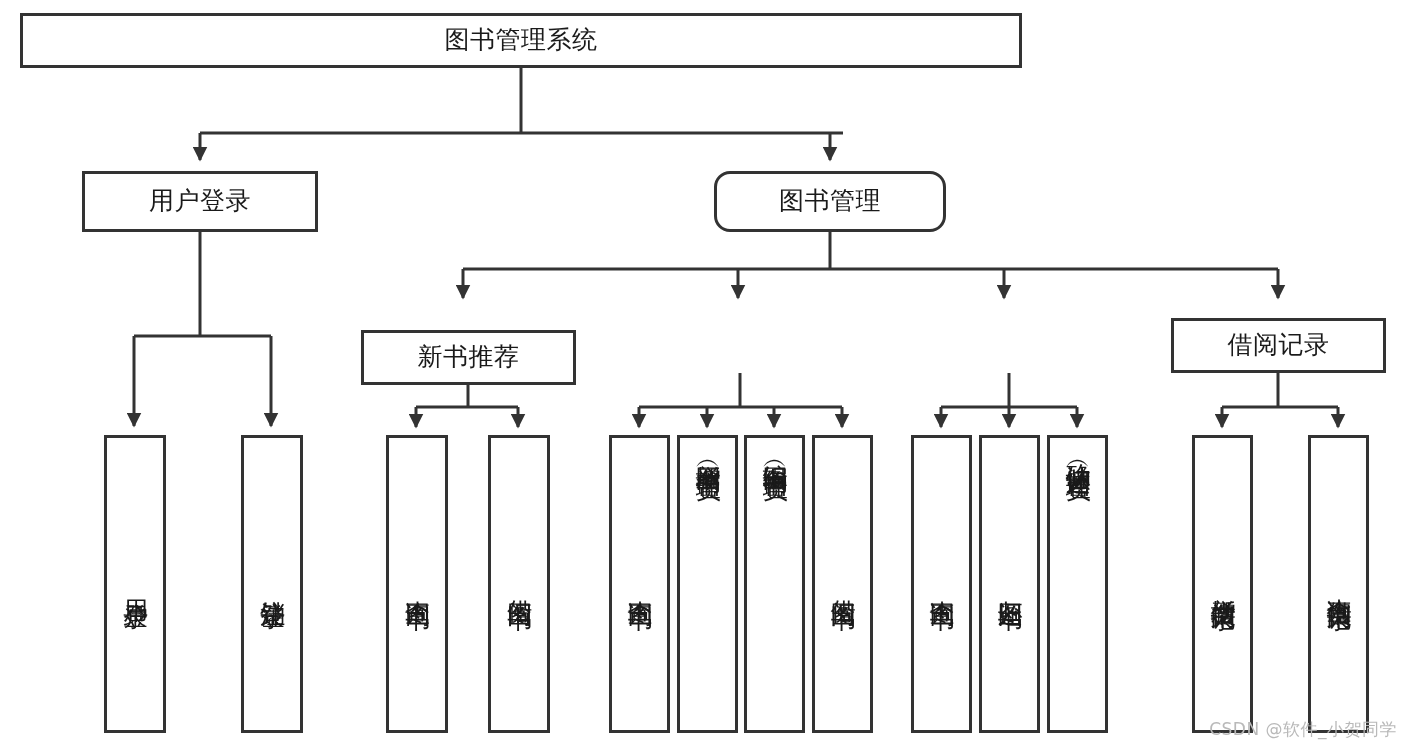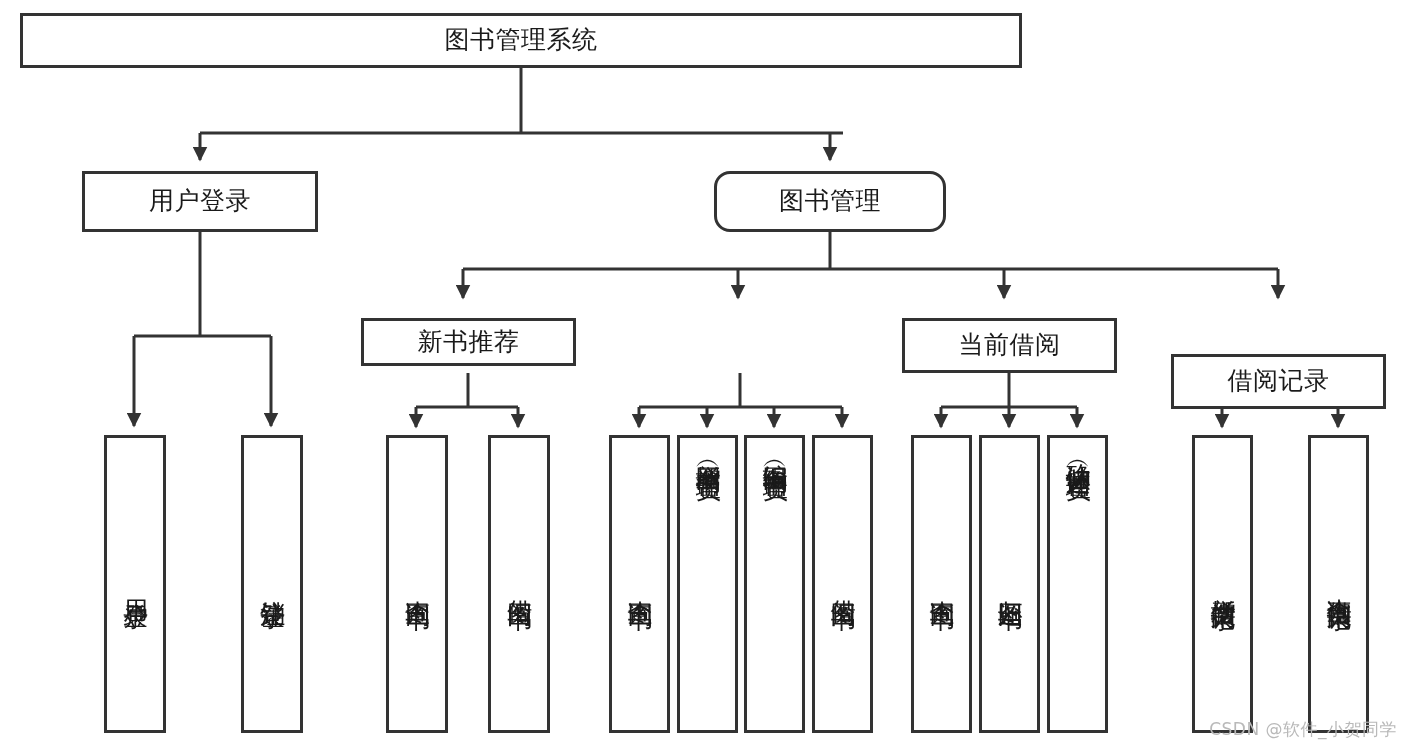--- a/index.html
+++ b/index.html
@@ -133,30 +133,27 @@
   </div>
 
   <div class="node horiz" style="left:82px; top:171px; width:236px; height:61px;">
     <span class="lbl">用户登录</span>
   </div>
 
   <div class="node horiz" style="left:714px; top:171px; width:232px; height:61px;border-radius:16px;">
     <span class="lbl">图书管理</span>
   </div>
 
-  <div class="node horiz" style="left:361px; top:318px; width:215px; height:48px;">
+  <div class="node horiz" style="left:361px; top:330px; width:215px; height:55px;">
     <span class="lbl">新书推荐</span>
   </div>
 
 
-  <div class="node horiz" style="left:902px; top:318px; width:215px; height:55px;">
-    <span class="lbl">当前借阅</span>
-  </div>
-
-  <div class="node horiz" style="left:1171px; top:318px; width:215px; height:55px;margin-top:36px;">
+
+  <div class="node horiz" style="left:1171px; top:318px; width:215px; height:55px;">
     <span class="lbl">借阅记录</span>
   </div>
 
   <div class="node vert mid" style="left:104px; top:435px; width:62px; height:298px;">
     <span class="lbl">用户登录</span>
   </div>
 
   <div class="node vert mid" style="left:241px; top:435px; width:62px; height:298px;">
     <span class="lbl">注销登录</span>
   </div>

